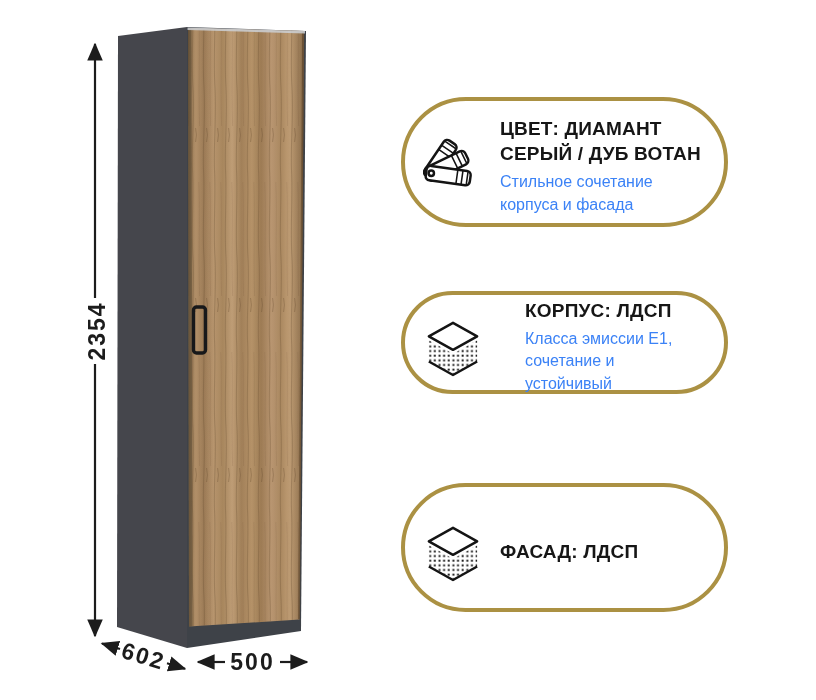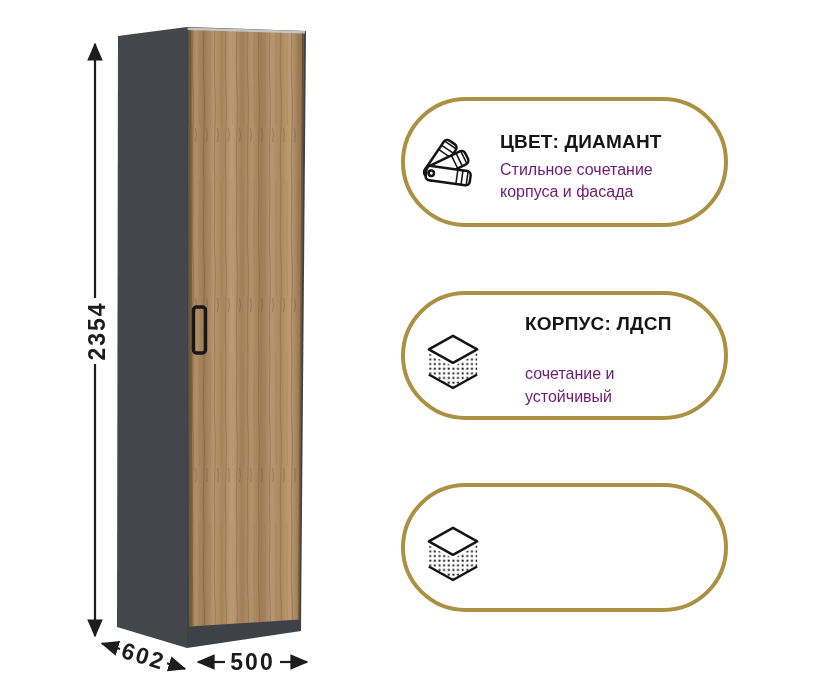--- a/index.html
+++ b/index.html
@@ -30,21 +30,21 @@
     box-sizing: border-box;
     background: #ffffff;
     border: 4px solid #ab9143;
     border-radius: 999px;
     display: flex;
     align-items: center;
     padding: 8px 24px 0 16px;
     gap: 15px;
   }
   #badge-color  { top: 97px;  height: 130px; }
-  #badge-korpus { top: 291px; height: 129px; gap: 40px; }
+  #badge-korpus { top: 291px; height: 103px; gap: 40px; }
   #badge-fasad  { top: 483px; height: 129px; }
   .badge-icon {
     width: 64px;
     flex: 0 0 64px;
     display: flex;
     align-items: center;
     justify-content: center;
   }
   .badge-text {
     display: flex;
@@ -58,21 +58,21 @@
     font-weight: 700;
     line-height: 1.32;
     color: #161616;
     letter-spacing: 0.2px;
     white-space: nowrap;
   }
   .badge-desc {
     font-size: 16px;
     font-weight: 500;
     line-height: 1.4;
-    color: #701a75;
+    color: #3b82f6;
     white-space: nowrap;
   }
   .dim-text {
     font-family: "Liberation Sans", "DejaVu Sans", sans-serif;
     font-size: 23px;
     font-weight: 600;
     letter-spacing: 2px;
     fill: #1c1c1c;
   }
 </style>
@@ -164,20 +164,21 @@
             <rect x="3" y="29" width="43" height="14" rx="4"></rect>
             <path d="M33 29 v14 M38 29 v14 M43 29 v14" stroke-width="1.5" fill="none"></path>
           </g>
           <circle cx="8" cy="36" r="2.6" fill="#ffffff"></circle>
         </g>
       </svg>
     </div>
     <div class="badge-text">
       <div class="badge-title">
         <span>ЦВЕТ: ДИАМАНТ</span><br>
+        <span>СЕРЫЙ / ДУБ ВОТАН</span>
       </div>
       <div class="badge-desc">
         <span>Стильное сочетание</span><br>
         <span>корпуса и фасада</span>
       </div>
     </div>
   </div>
 
   <div class="badge" id="badge-korpus">
     <div class="badge-icon">
@@ -190,37 +191,40 @@
         <path d="M5 24 L30 38 L55 24 L55 46 L30 60 L5 46 Z" fill="url(#ldots1)"></path>
         <path d="M5 46 L30 60 L55 46" fill="none" stroke="#141414" stroke-width="2.5" stroke-linejoin="round"></path>
         <path d="M30 6 L55 20 L30 34 L5 20 Z" fill="#ffffff" stroke="#141414" stroke-width="2.5" stroke-linejoin="round"></path>
       </svg>
     </div>
     <div class="badge-text">
       <div class="badge-title">
         <span>КОРПУС: ЛДСП</span>
       </div>
       <div class="badge-desc">
-        <br>
+        <span>Класса эмиссии Е1,</span><br>
         <span>сочетание и</span><br>
         <span>устойчивый</span>
       </div>
     </div>
   </div>
 
   <div class="badge" id="badge-fasad">
     <div class="badge-icon">
       <svg width="58" height="60" viewBox="0 0 60 62">
         <defs>
           <pattern id="ldots2" width="4.8" height="4.8" patternUnits="userSpaceOnUse">
             <rect x="0.6" y="0.6" width="2" height="2" fill="#141414"></rect>
           </pattern>
         </defs>
         <path d="M5 24 L30 38 L55 24 L55 46 L30 60 L5 46 Z" fill="url(#ldots2)"></path>
         <path d="M5 46 L30 60 L55 46" fill="none" stroke="#141414" stroke-width="2.5" stroke-linejoin="round"></path>
         <path d="M30 6 L55 20 L30 34 L5 20 Z" fill="#ffffff" stroke="#141414" stroke-width="2.5" stroke-linejoin="round"></path>
       </svg>
     </div>
     <div class="badge-text">
+      <div class="badge-title">
+        <span>ФАСАД: ЛДСП</span>
+      </div>
     </div>
   </div>
 
 </div>
 
 </body></html>

